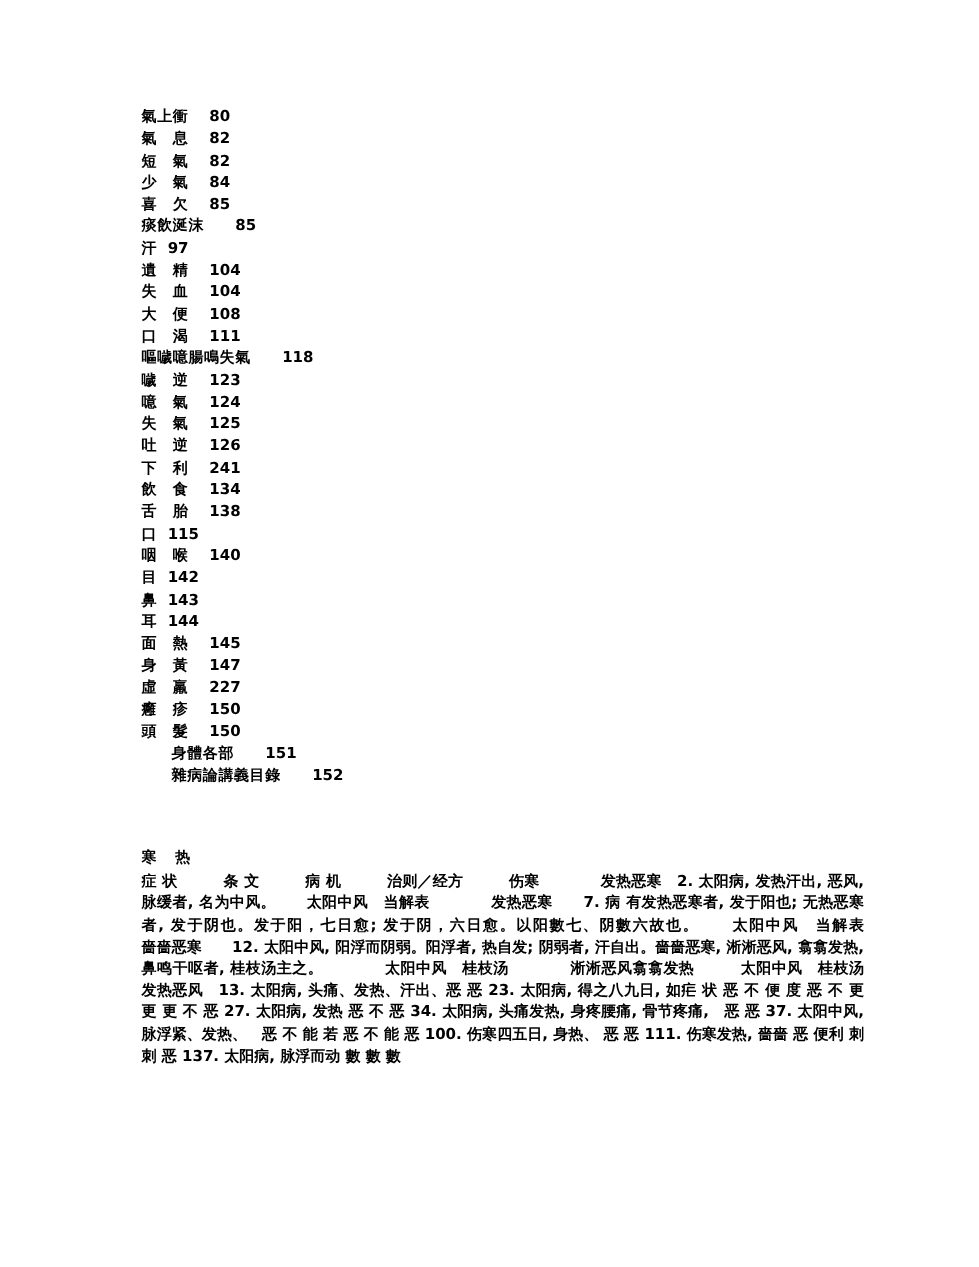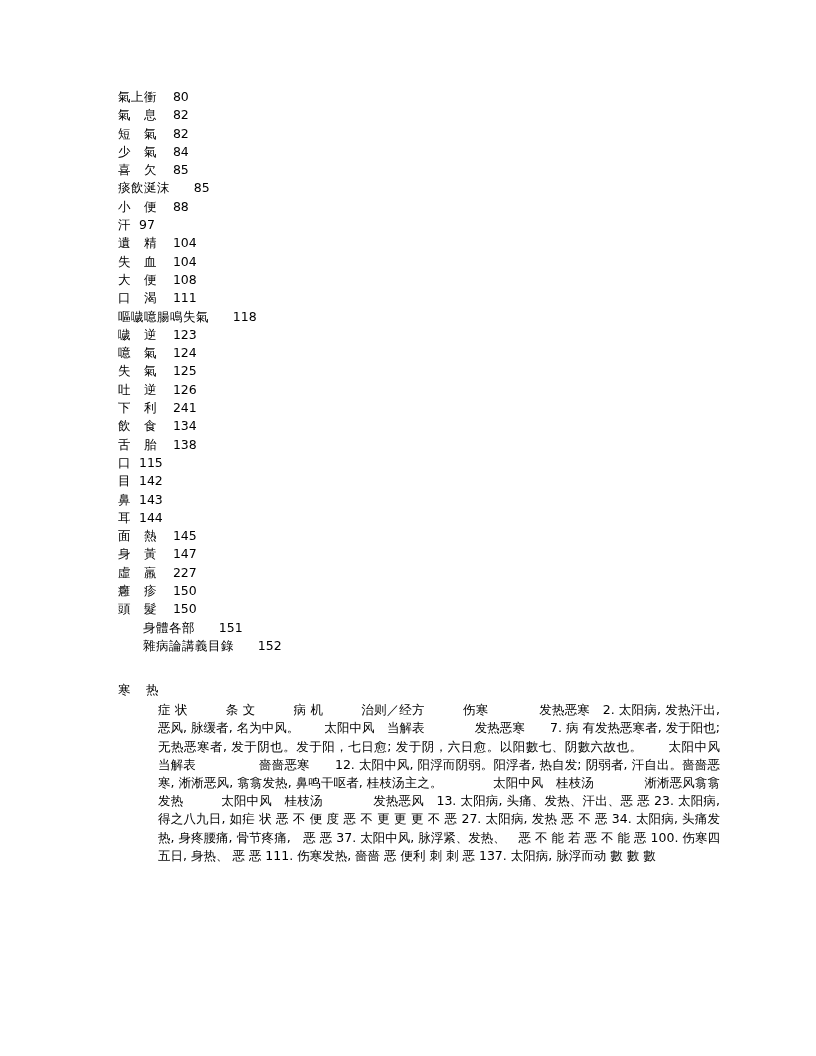--- a/index.html
+++ b/index.html
@@ -13,20 +13,21 @@
     font-family: "DejaVu Sans", "Liberation Sans", sans-serif;
     color: #000000;
     overflow: hidden;
   }
   .page {
     position: relative;
     width: 816px;
     height: 824px;
     box-sizing: border-box;
     padding: 88px 96px 60px 118px;
+    font-weight: bold;
   }
   .toc {
     font-size: 12.5px;
     line-height: 18.3px;
   }
   .toc-row {
     white-space: pre;
   }
   .toc-row .label {
     letter-spacing: 0.5px;
@@ -35,57 +36,57 @@
     letter-spacing: 0;
   }
   .gap {
     height: 26px;
   }
   .section-head {
     font-size: 12.5px;
     line-height: 18px;
     letter-spacing: 1.5px;
     margin-bottom: 2px;
+    margin-top: 24px;
   }
   .body-text {
     font-size: 12.5px;
     line-height: 18.2px;
     text-align: justify;
     text-justify: inter-character;
     word-break: break-all;
-    margin-left: 40px;
   }
 </style>
 </head>
 <body>
 
 <div class="page">
 
   <div class="toc" id="toc-container">
       <div class="toc-row"><span></span><span class="label">氣上衝</span><span>&nbsp;&nbsp;&nbsp;&nbsp;</span><span class="pagenum">80</span></div>
       <div class="toc-row"><span></span><span class="label">氣　息</span><span>&nbsp;&nbsp;&nbsp;&nbsp;</span><span class="pagenum">82</span></div>
       <div class="toc-row"><span></span><span class="label">短　氣</span><span>&nbsp;&nbsp;&nbsp;&nbsp;</span><span class="pagenum">82</span></div>
       <div class="toc-row"><span></span><span class="label">少　氣</span><span>&nbsp;&nbsp;&nbsp;&nbsp;</span><span class="pagenum">84</span></div>
       <div class="toc-row"><span></span><span class="label">喜　欠</span><span>&nbsp;&nbsp;&nbsp;&nbsp;</span><span class="pagenum">85</span></div>
       <div class="toc-row"><span></span><span class="label">痰飲涎沫</span><span>&nbsp;&nbsp;&nbsp;&nbsp;&nbsp;&nbsp;</span><span class="pagenum">85</span></div>
-      <div class="toc-row"><span></span><span class="label">小　便</span><span>&nbsp;&nbsp;&nbsp;&nbsp;</span><span class="pagenum">88</span></div>
       <div class="toc-row"><span></span><span class="label">汗</span><span>&nbsp;&nbsp;</span><span class="pagenum">97</span></div>
       <div class="toc-row"><span></span><span class="label">遺　精</span><span>&nbsp;&nbsp;&nbsp;&nbsp;</span><span class="pagenum">104</span></div>
       <div class="toc-row"><span></span><span class="label">失　血</span><span>&nbsp;&nbsp;&nbsp;&nbsp;</span><span class="pagenum">104</span></div>
       <div class="toc-row"><span></span><span class="label">大　便</span><span>&nbsp;&nbsp;&nbsp;&nbsp;</span><span class="pagenum">108</span></div>
       <div class="toc-row"><span></span><span class="label">口　渴</span><span>&nbsp;&nbsp;&nbsp;&nbsp;</span><span class="pagenum">111</span></div>
       <div class="toc-row"><span></span><span class="label">嘔噦噫腸鳴失氣</span><span>&nbsp;&nbsp;&nbsp;&nbsp;&nbsp;&nbsp;</span><span class="pagenum">118</span></div>
       <div class="toc-row"><span></span><span class="label">噦　逆</span><span>&nbsp;&nbsp;&nbsp;&nbsp;</span><span class="pagenum">123</span></div>
       <div class="toc-row"><span></span><span class="label">噫　氣</span><span>&nbsp;&nbsp;&nbsp;&nbsp;</span><span class="pagenum">124</span></div>
       <div class="toc-row"><span></span><span class="label">失　氣</span><span>&nbsp;&nbsp;&nbsp;&nbsp;</span><span class="pagenum">125</span></div>
       <div class="toc-row"><span></span><span class="label">吐　逆</span><span>&nbsp;&nbsp;&nbsp;&nbsp;</span><span class="pagenum">126</span></div>
       <div class="toc-row"><span></span><span class="label">下　利</span><span>&nbsp;&nbsp;&nbsp;&nbsp;</span><span class="pagenum">241</span></div>
       <div class="toc-row"><span></span><span class="label">飲　食</span><span>&nbsp;&nbsp;&nbsp;&nbsp;</span><span class="pagenum">134</span></div>
       <div class="toc-row"><span></span><span class="label">舌　胎</span><span>&nbsp;&nbsp;&nbsp;&nbsp;</span><span class="pagenum">138</span></div>
       <div class="toc-row"><span></span><span class="label">口</span><span>&nbsp;&nbsp;</span><span class="pagenum">115</span></div>
+      <div class="toc-row"><span></span><span class="label">咽　喉</span><span>&nbsp;&nbsp;&nbsp;&nbsp;</span><span class="pagenum">140</span></div>
       <div class="toc-row"><span></span><span class="label">目</span><span>&nbsp;&nbsp;</span><span class="pagenum">142</span></div>
       <div class="toc-row"><span></span><span class="label">鼻</span><span>&nbsp;&nbsp;</span><span class="pagenum">143</span></div>
       <div class="toc-row"><span></span><span class="label">耳</span><span>&nbsp;&nbsp;</span><span class="pagenum">144</span></div>
       <div class="toc-row"><span></span><span class="label">面　熱</span><span>&nbsp;&nbsp;&nbsp;&nbsp;</span><span class="pagenum">145</span></div>
       <div class="toc-row"><span></span><span class="label">身　黃</span><span>&nbsp;&nbsp;&nbsp;&nbsp;</span><span class="pagenum">147</span></div>
       <div class="toc-row"><span></span><span class="label">虛　羸</span><span>&nbsp;&nbsp;&nbsp;&nbsp;</span><span class="pagenum">227</span></div>
       <div class="toc-row"><span></span><span class="label">癰　疹</span><span>&nbsp;&nbsp;&nbsp;&nbsp;</span><span class="pagenum">150</span></div>
       <div class="toc-row"><span></span><span class="label">頭　髮</span><span>&nbsp;&nbsp;&nbsp;&nbsp;</span><span class="pagenum">150</span></div>
       <div class="toc-row"><span>　　</span><span class="label">身體各部</span><span>&nbsp;&nbsp;&nbsp;&nbsp;&nbsp;&nbsp;</span><span class="pagenum">151</span></div>
       <div class="toc-row"><span>　　</span><span class="label">雜病論講義目錄</span><span>&nbsp;&nbsp;&nbsp;&nbsp;&nbsp;&nbsp;</span><span class="pagenum">152</span></div>

